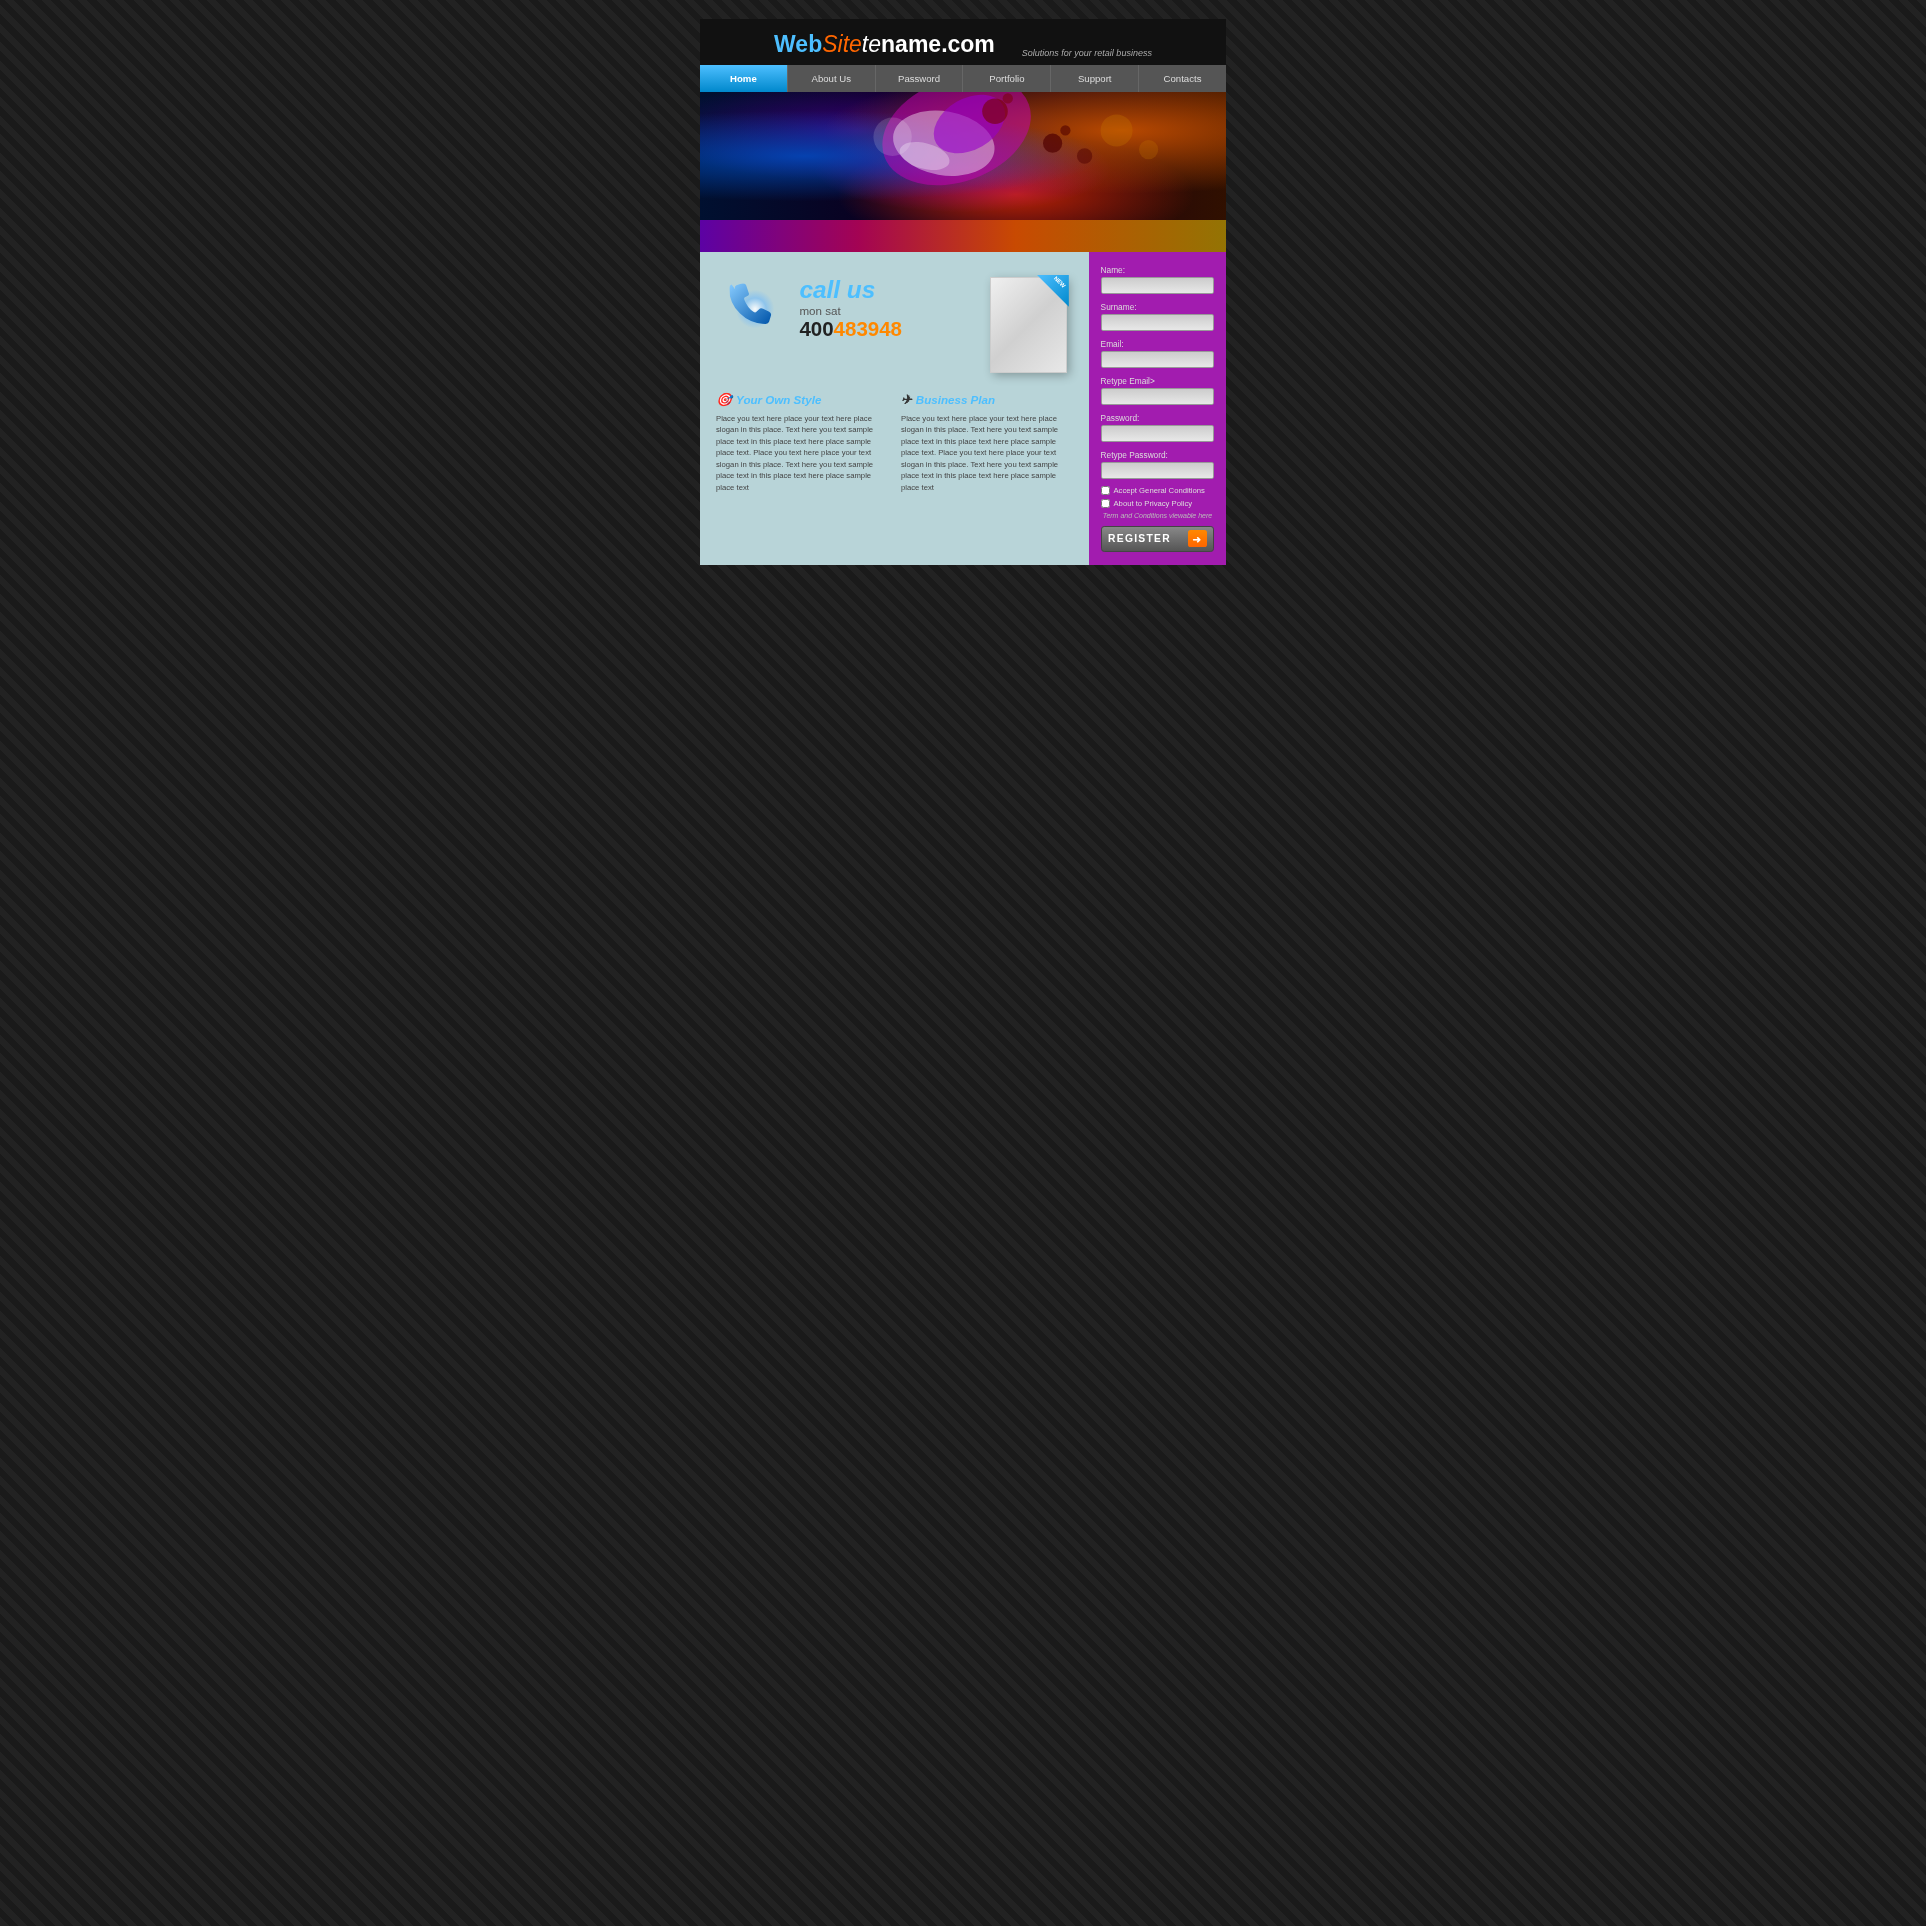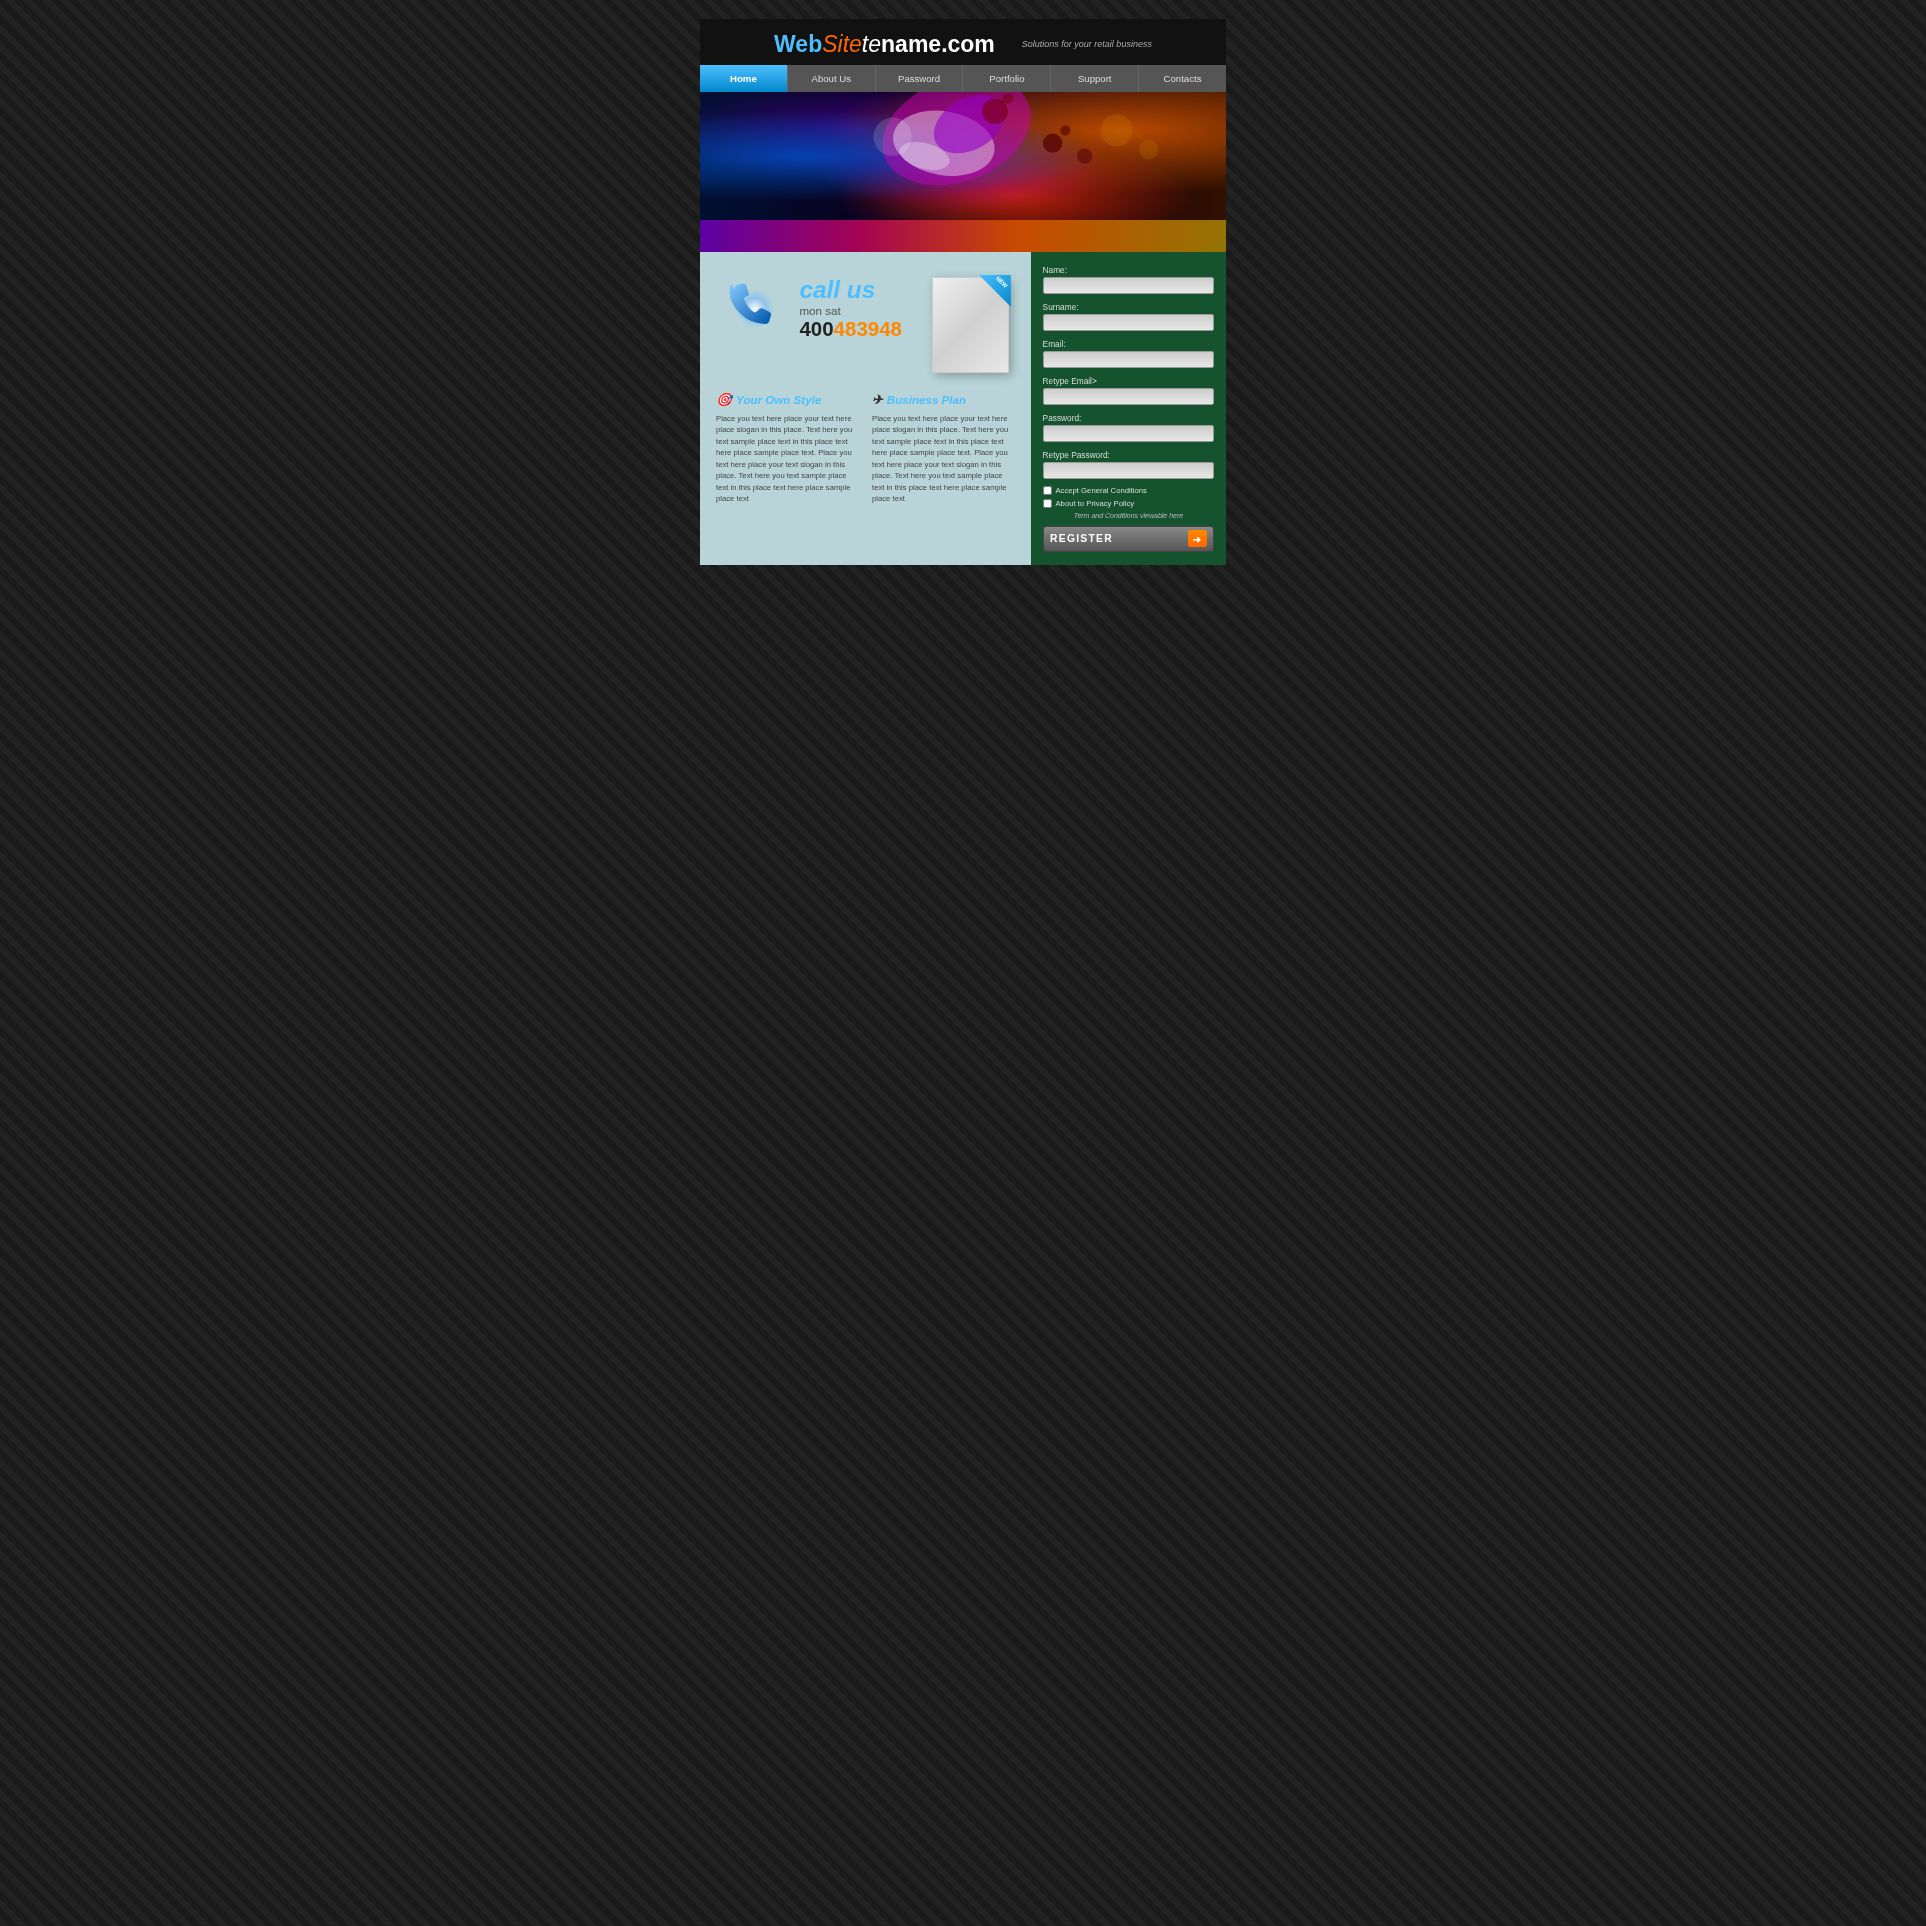--- a/index.html
+++ b/index.html
@@ -18,21 +18,21 @@
       width: 526px;
       background: #111;
     }
 
     
     .header {
       background: #111;
       padding: 11.6px 13px 7.7px 13px;
       text-align: center;
       display: flex;
-      align-items: center;
+      align-items: flex-end;
       justify-content: center;
       gap: 27px;
     }
     .site-title {
       font-size: 23px;
       font-weight: normal;
     }
     .site-title .web { color: #4dbfff; font-weight: bold; }
     .site-title .site { color: #ff6600; font-style: italic; }
     .site-title .te { color: white; font-style: italic; }
@@ -228,22 +228,22 @@
     .feature-icon-target { color: #ff8800; }
     .feature-icon-plane { color: #333; }
     .feature-text {
       font-size: 7.7px;
       color: #444;
       line-height: 1.5;
     }
 
     
     .right-section {
-      width: 195px;
-      background: #14532d;
+      width: 137px;
+      background: #a21caf;
       padding: 13px 11.6px;
     }
     .form-field {
       margin-bottom: 7.7px;
     }
     .form-label {
       color: #ddd;
       font-size: 8.3px;
       margin-bottom: 2.6px;
       display: block;

